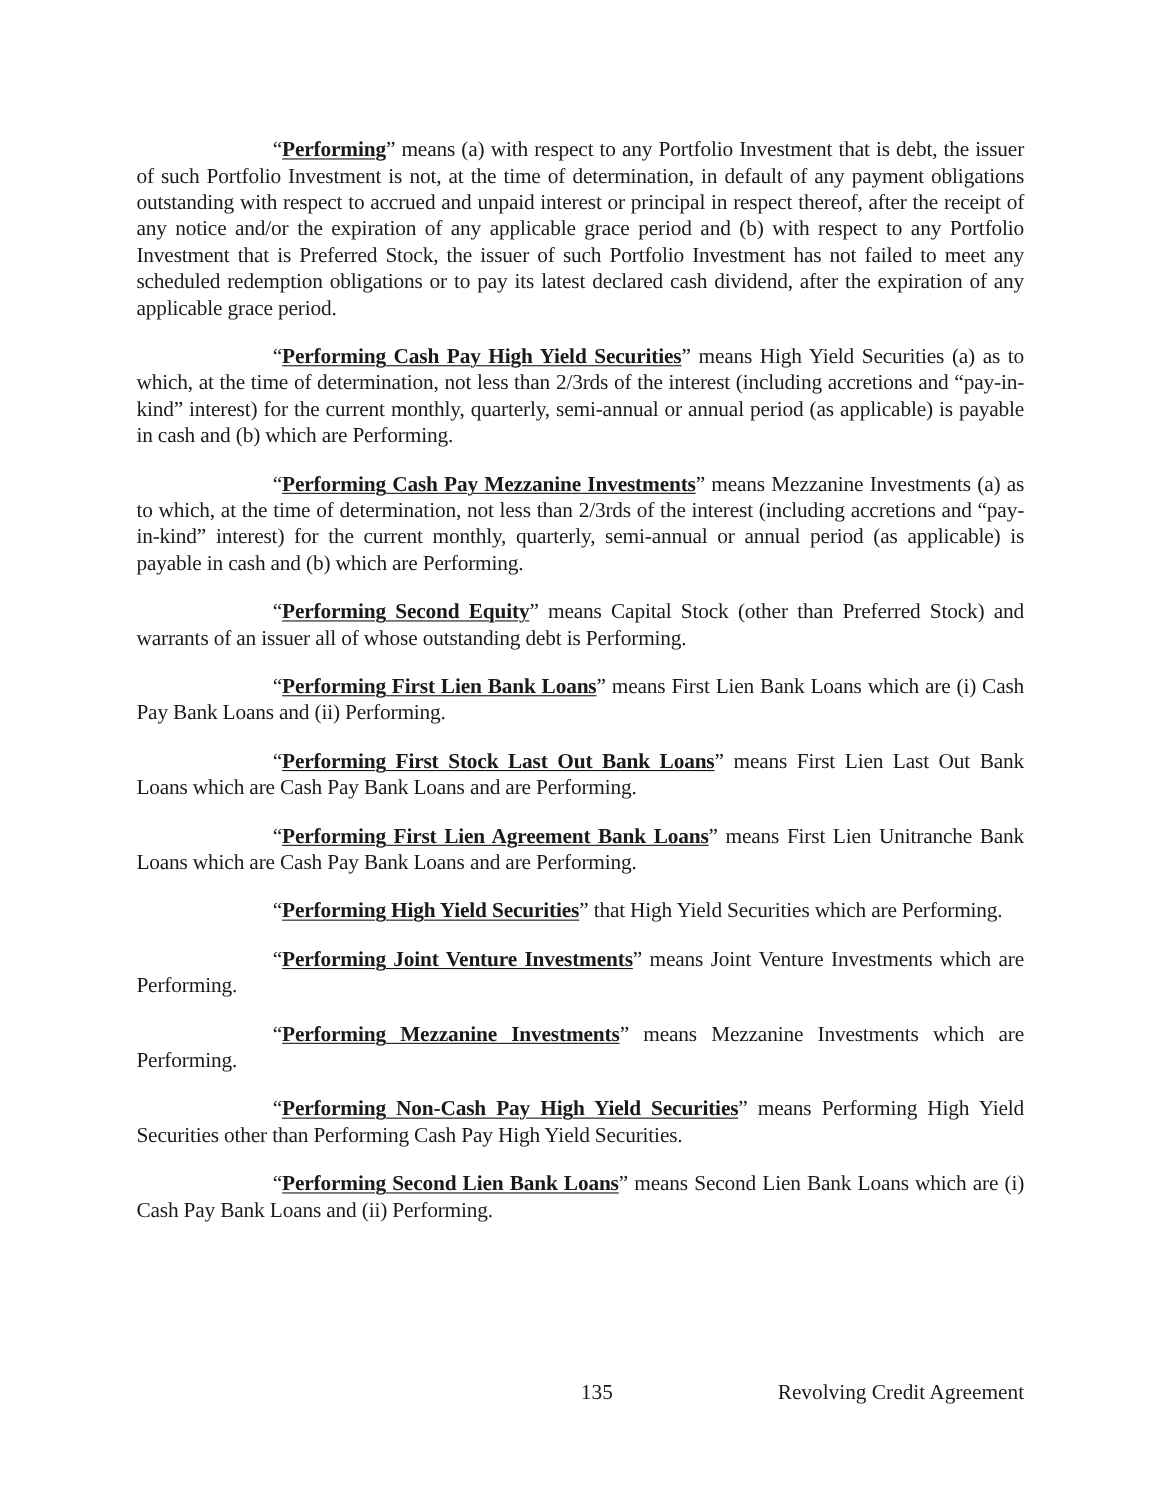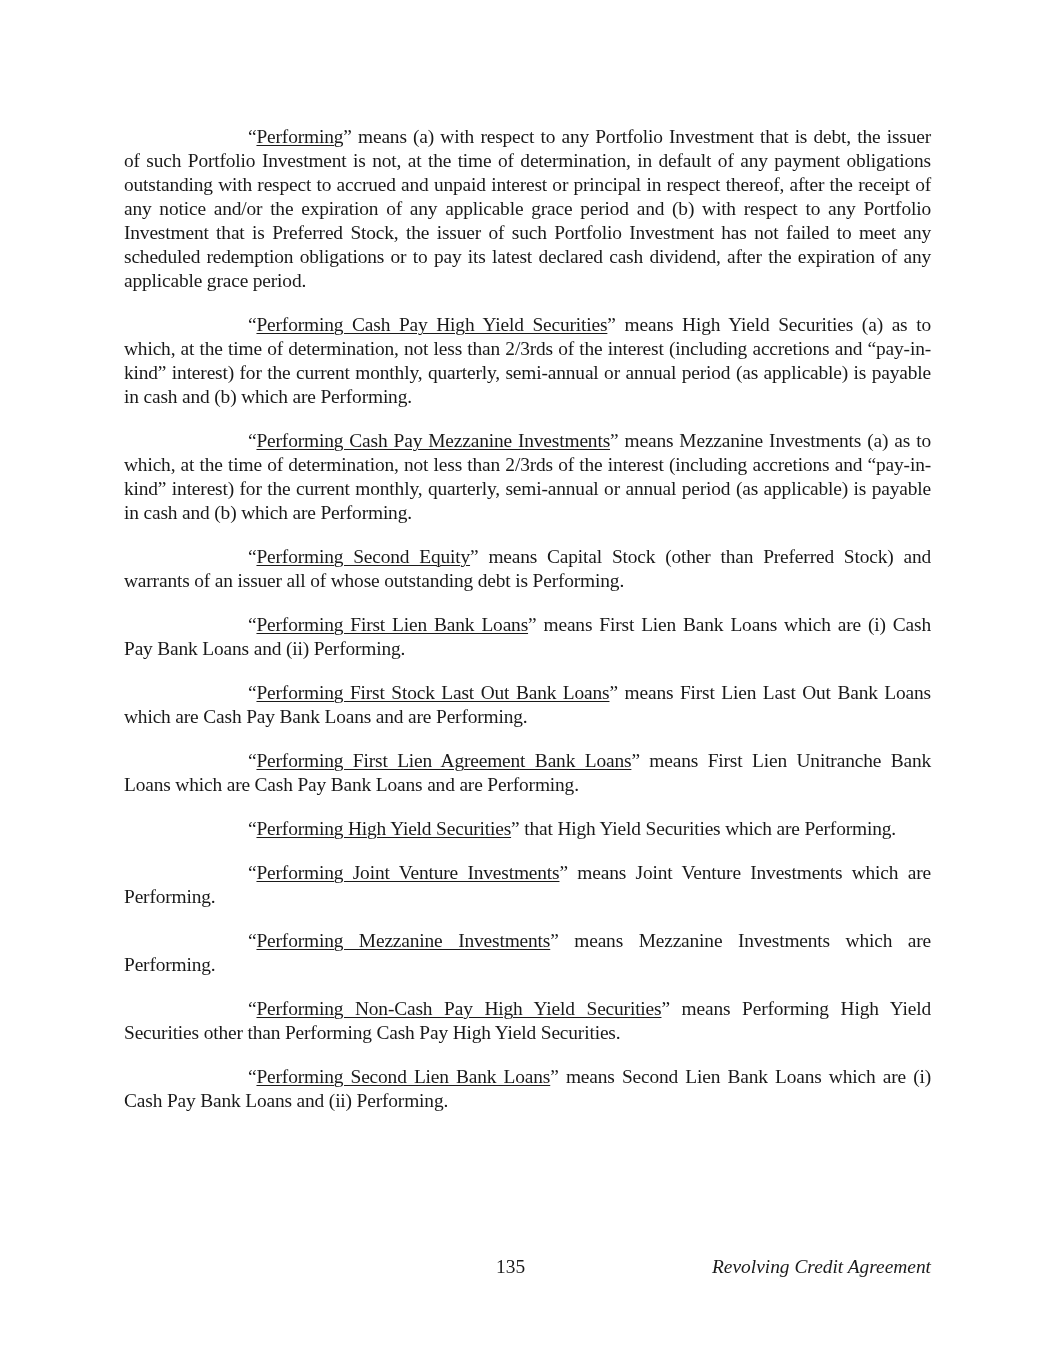--- a/index.html
+++ b/index.html
@@ -26,40 +26,40 @@
       font-size: 19.4px;
       line-height: 24px;
       text-align: justify;
       text-indent: 124px;
       letter-spacing: -0.15px;
     }
     .term {
       text-decoration: underline;
       text-decoration-thickness: 1px;
       text-underline-offset: 2px;
+      font-weight: bold;
     }
     .footer {
       position: absolute;
       top: 1256px;
       left: 124px;
       width: 807px;
       height: 26px;
       font-size: 19.4px;
     }
     .page-number {
       position: absolute;
-      left: 372px;
+      left: 404px;
       top: 0;
       text-align: right;
     }
     .doc-title {
       position: absolute;
       right: 0;
       top: 0;
-      font-style: italic;
     }
   </style>
 </head>
 <body>
 
 <div class="page">
   <p class="para"><span>“</span><span class="term">Performing</span><span>”</span><span> means (a) with respect to any Portfolio Investment that is debt, the issuer of such Portfolio Investment is not, at the time of determination, in default of any payment obligations outstanding with respect to accrued and unpaid interest or principal in respect thereof, after the receipt of any notice and/or the expiration of any applicable grace period and (b) with respect to any Portfolio Investment that is Preferred Stock, the issuer of such Portfolio Investment has not failed to meet any scheduled redemption obligations or to pay its latest declared cash dividend, after the expiration of any applicable grace period.</span></p>
 
   <p class="para"><span>“</span><span class="term">Performing Cash Pay High Yield Securities</span><span>”</span><span> means High Yield Securities (a) as to which, at the time of determination, not less than 2/3rds of the interest (including accretions and “pay-in-kind” interest) for the current monthly, quarterly, semi-annual or annual period (as applicable) is payable in cash and (b) which are Performing.</span></p>
 

